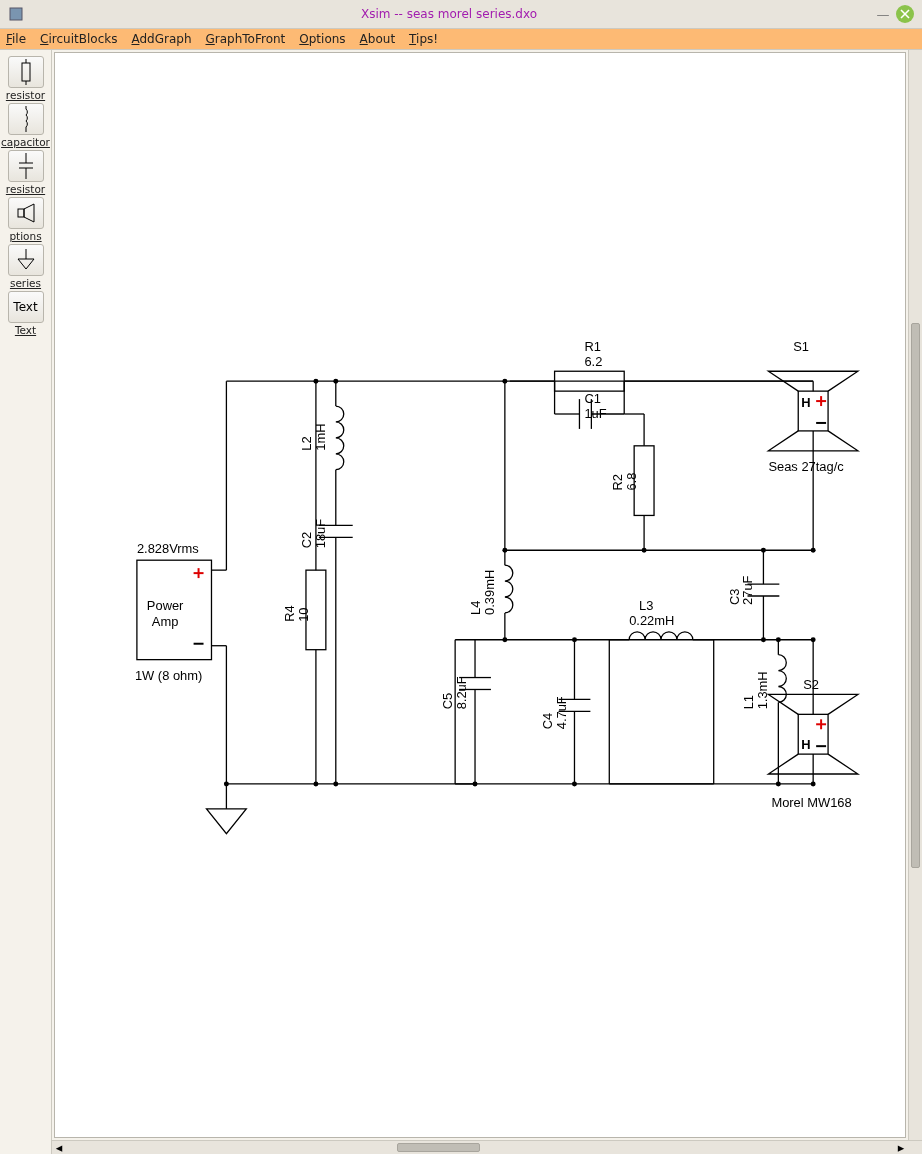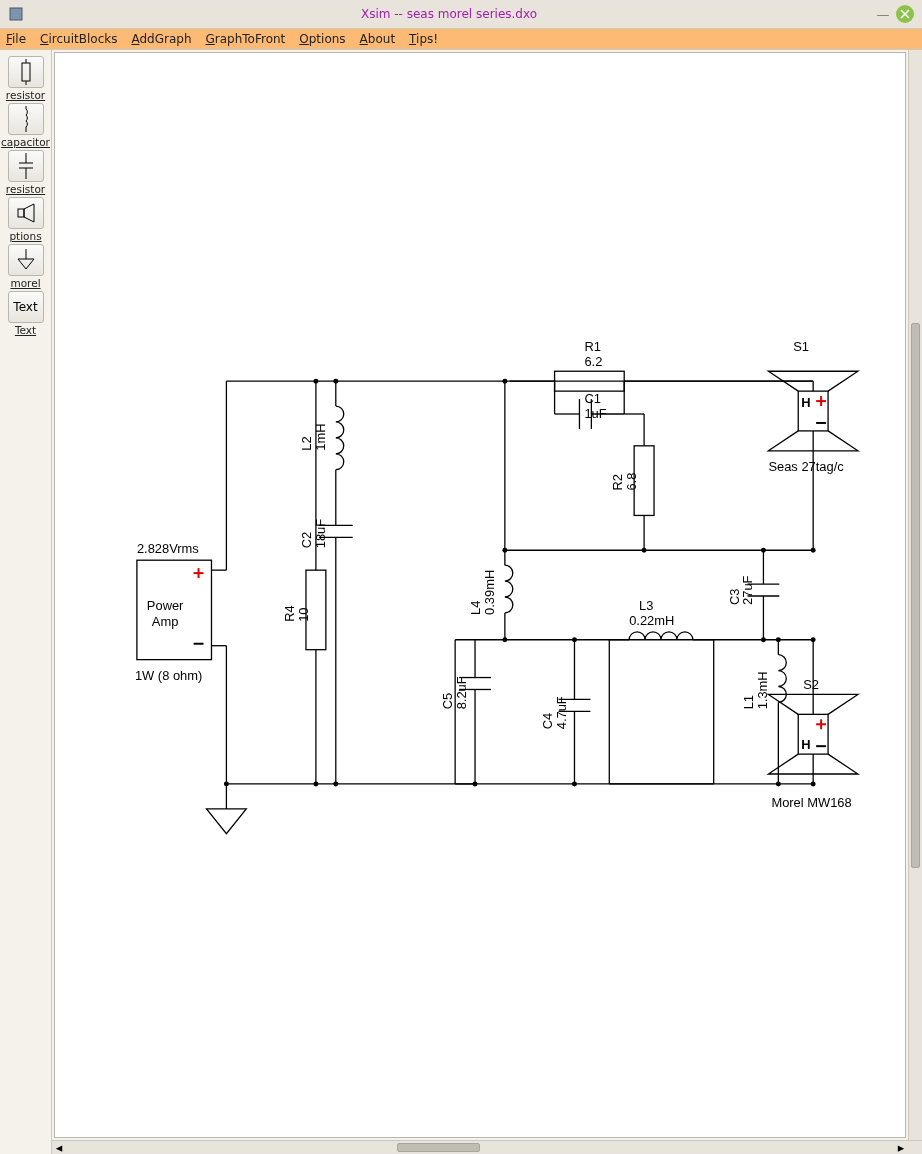--- a/index.html
+++ b/index.html
@@ -208,21 +208,21 @@
         </div>
       <div class="tool-label">ptions</div>
     </div>
     <div class="tool">
       <div class="tool-btn">
           <svg width="20" height="22">
             <line x1="10" y1="0" x2="10" y2="10" stroke="#000"></line>
             <path d="M2 10 L18 10 L10 20 Z" fill="none" stroke="#000"></path>
           </svg>
         </div>
-      <div class="tool-label">morel</div>
+      <div class="tool-label">series</div>
     </div>
     <div class="tool">
       <div class="tool-btn" style="font-size:12px;">Text</div>
       <div class="tool-label">Text</div>
     </div>
   </div>
 
   <div style="flex:1; display:flex; flex-direction:column;">
     <div style="flex:1; display:flex;">
       <div class="canvas-wrap">

